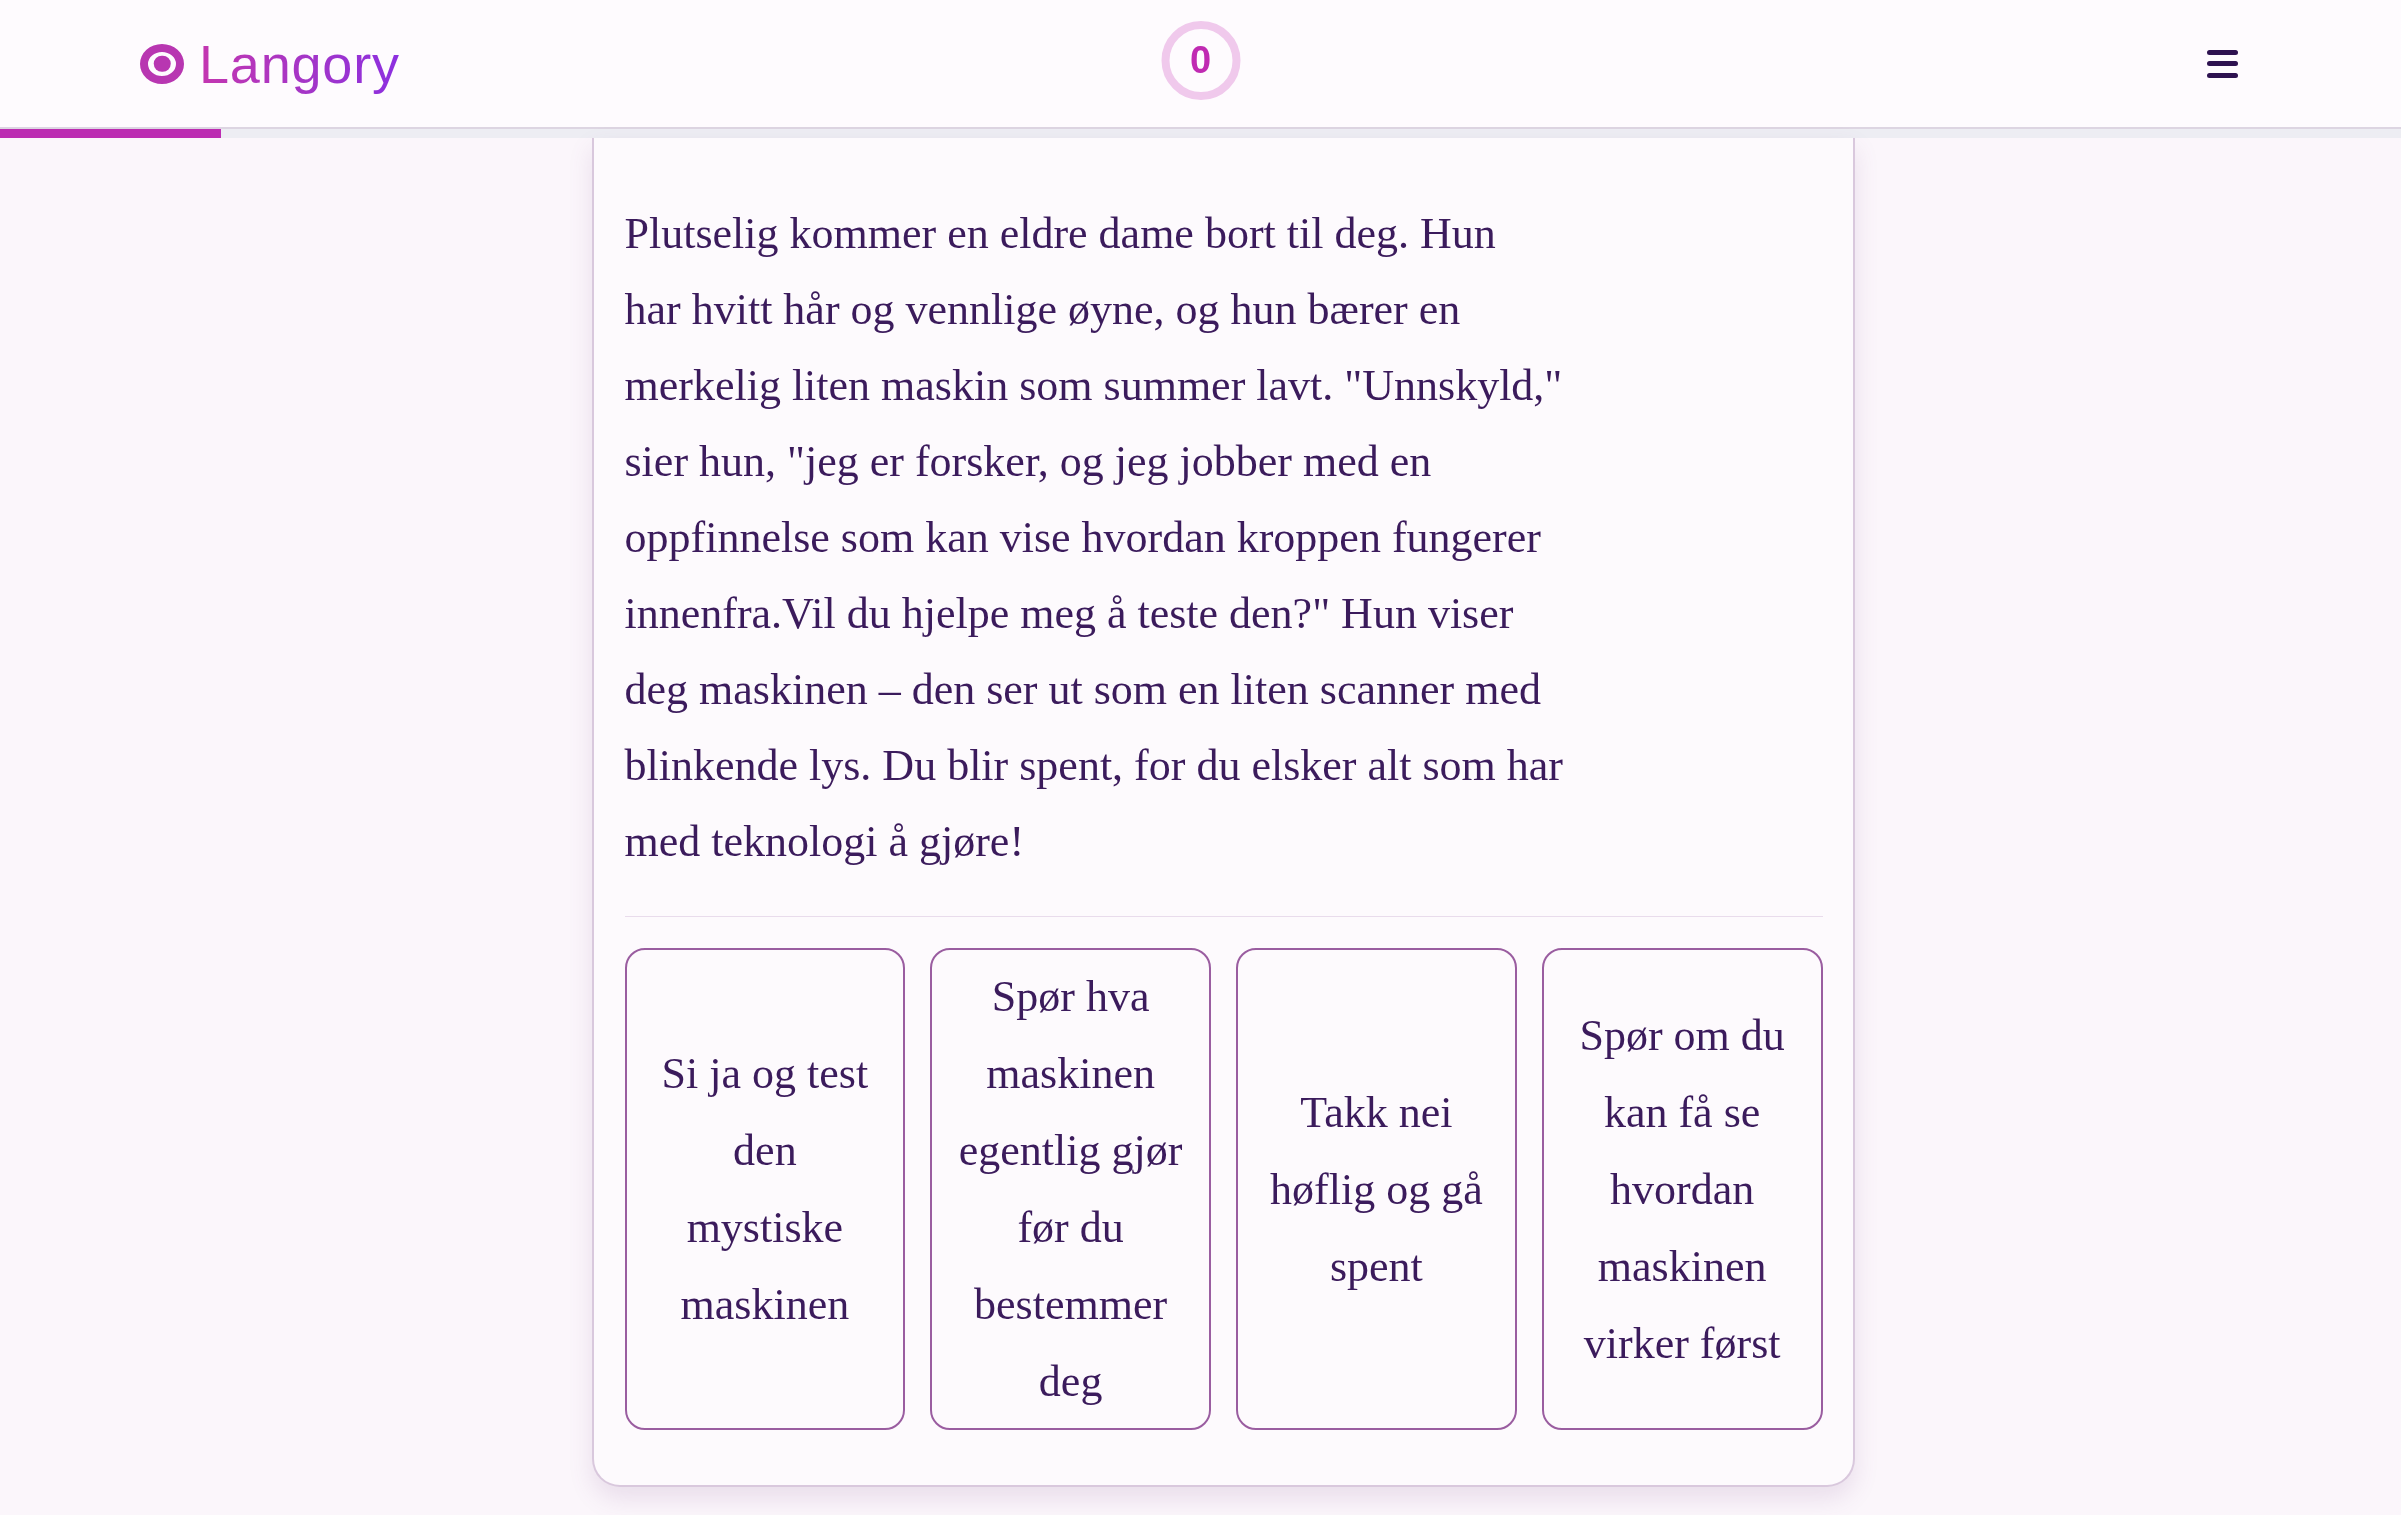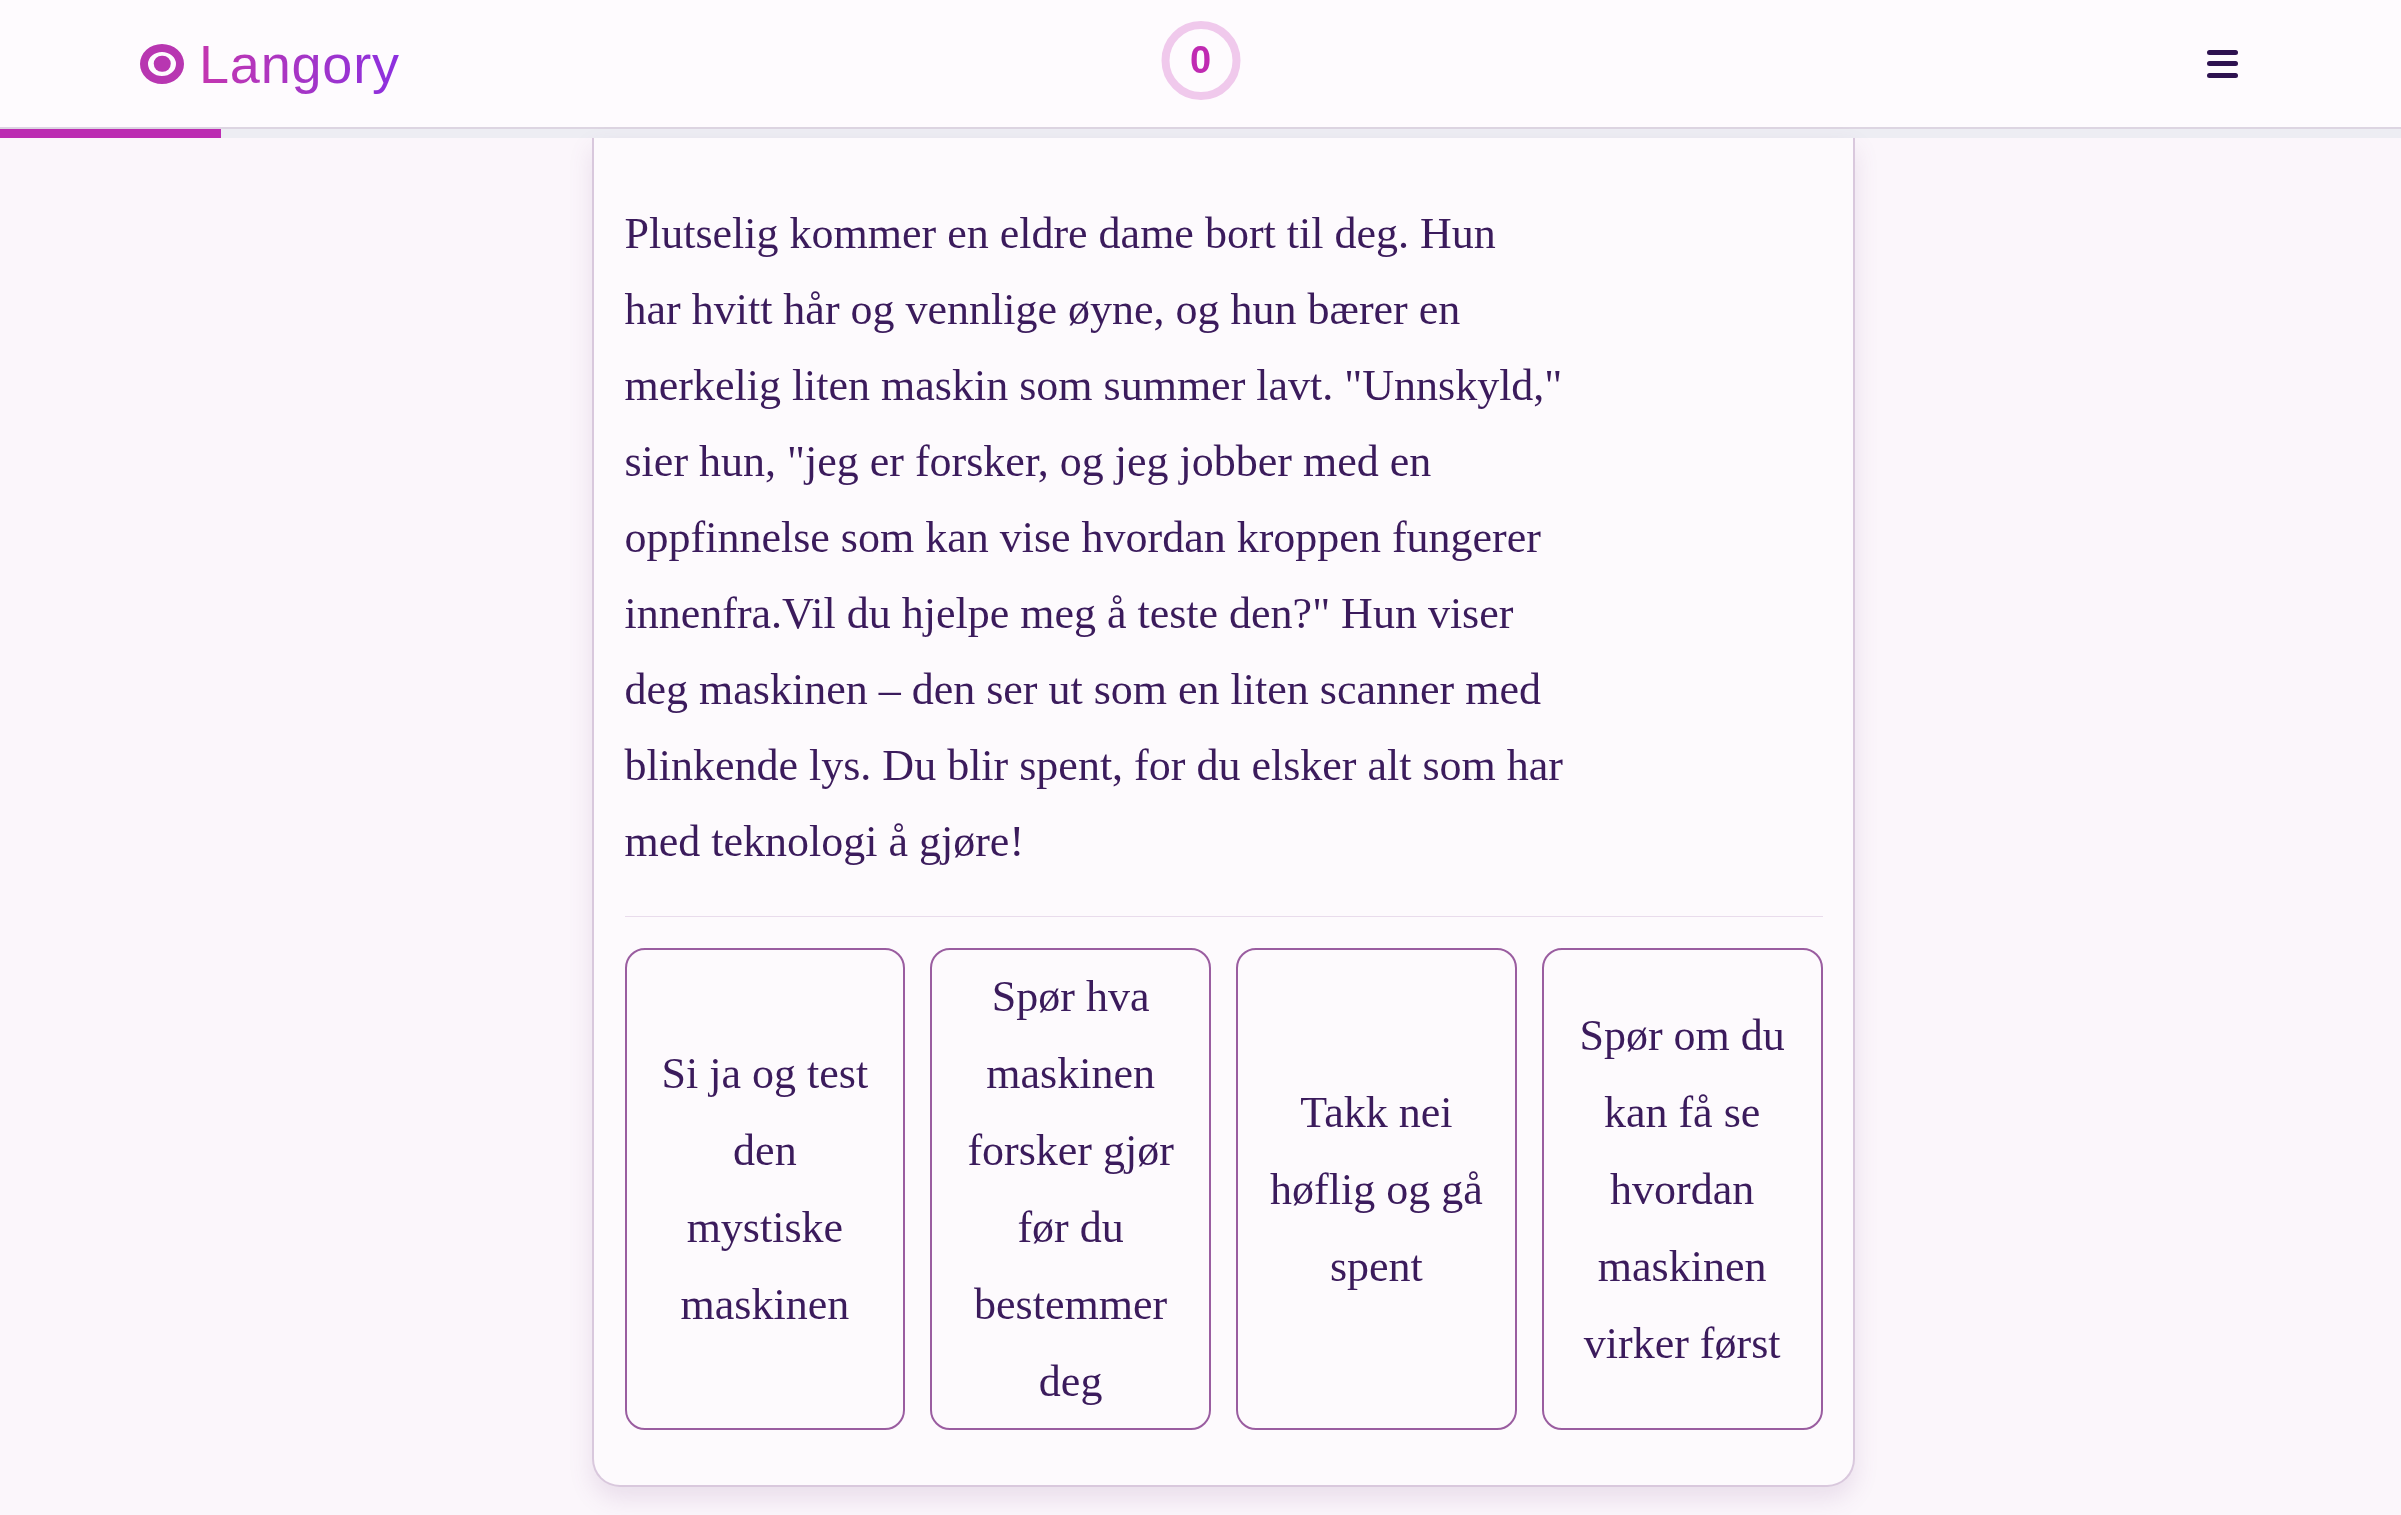--- a/index.html
+++ b/index.html
@@ -169,21 +169,21 @@
 deg maskinen – den ser ut som en liten scanner med
 blinkende lys. Du blir spent, for du elsker alt som har
 med teknologi å gjøre!</p>
 
   <hr class="divider">
 
   <div class="choices">
     <button class="choice-button">Si ja og test den
 mystiske maskinen</button>
     <button class="choice-button">Spør hva maskinen
-forsker gjør før du
+egentlig gjør før du
 bestemmer deg</button>
     <button class="choice-button">Takk nei høflig og gå
 spent</button>
     <button class="choice-button">Spør om du kan få se
 hvordan maskinen
 virker først</button>
   </div>
 </main>
 
 

